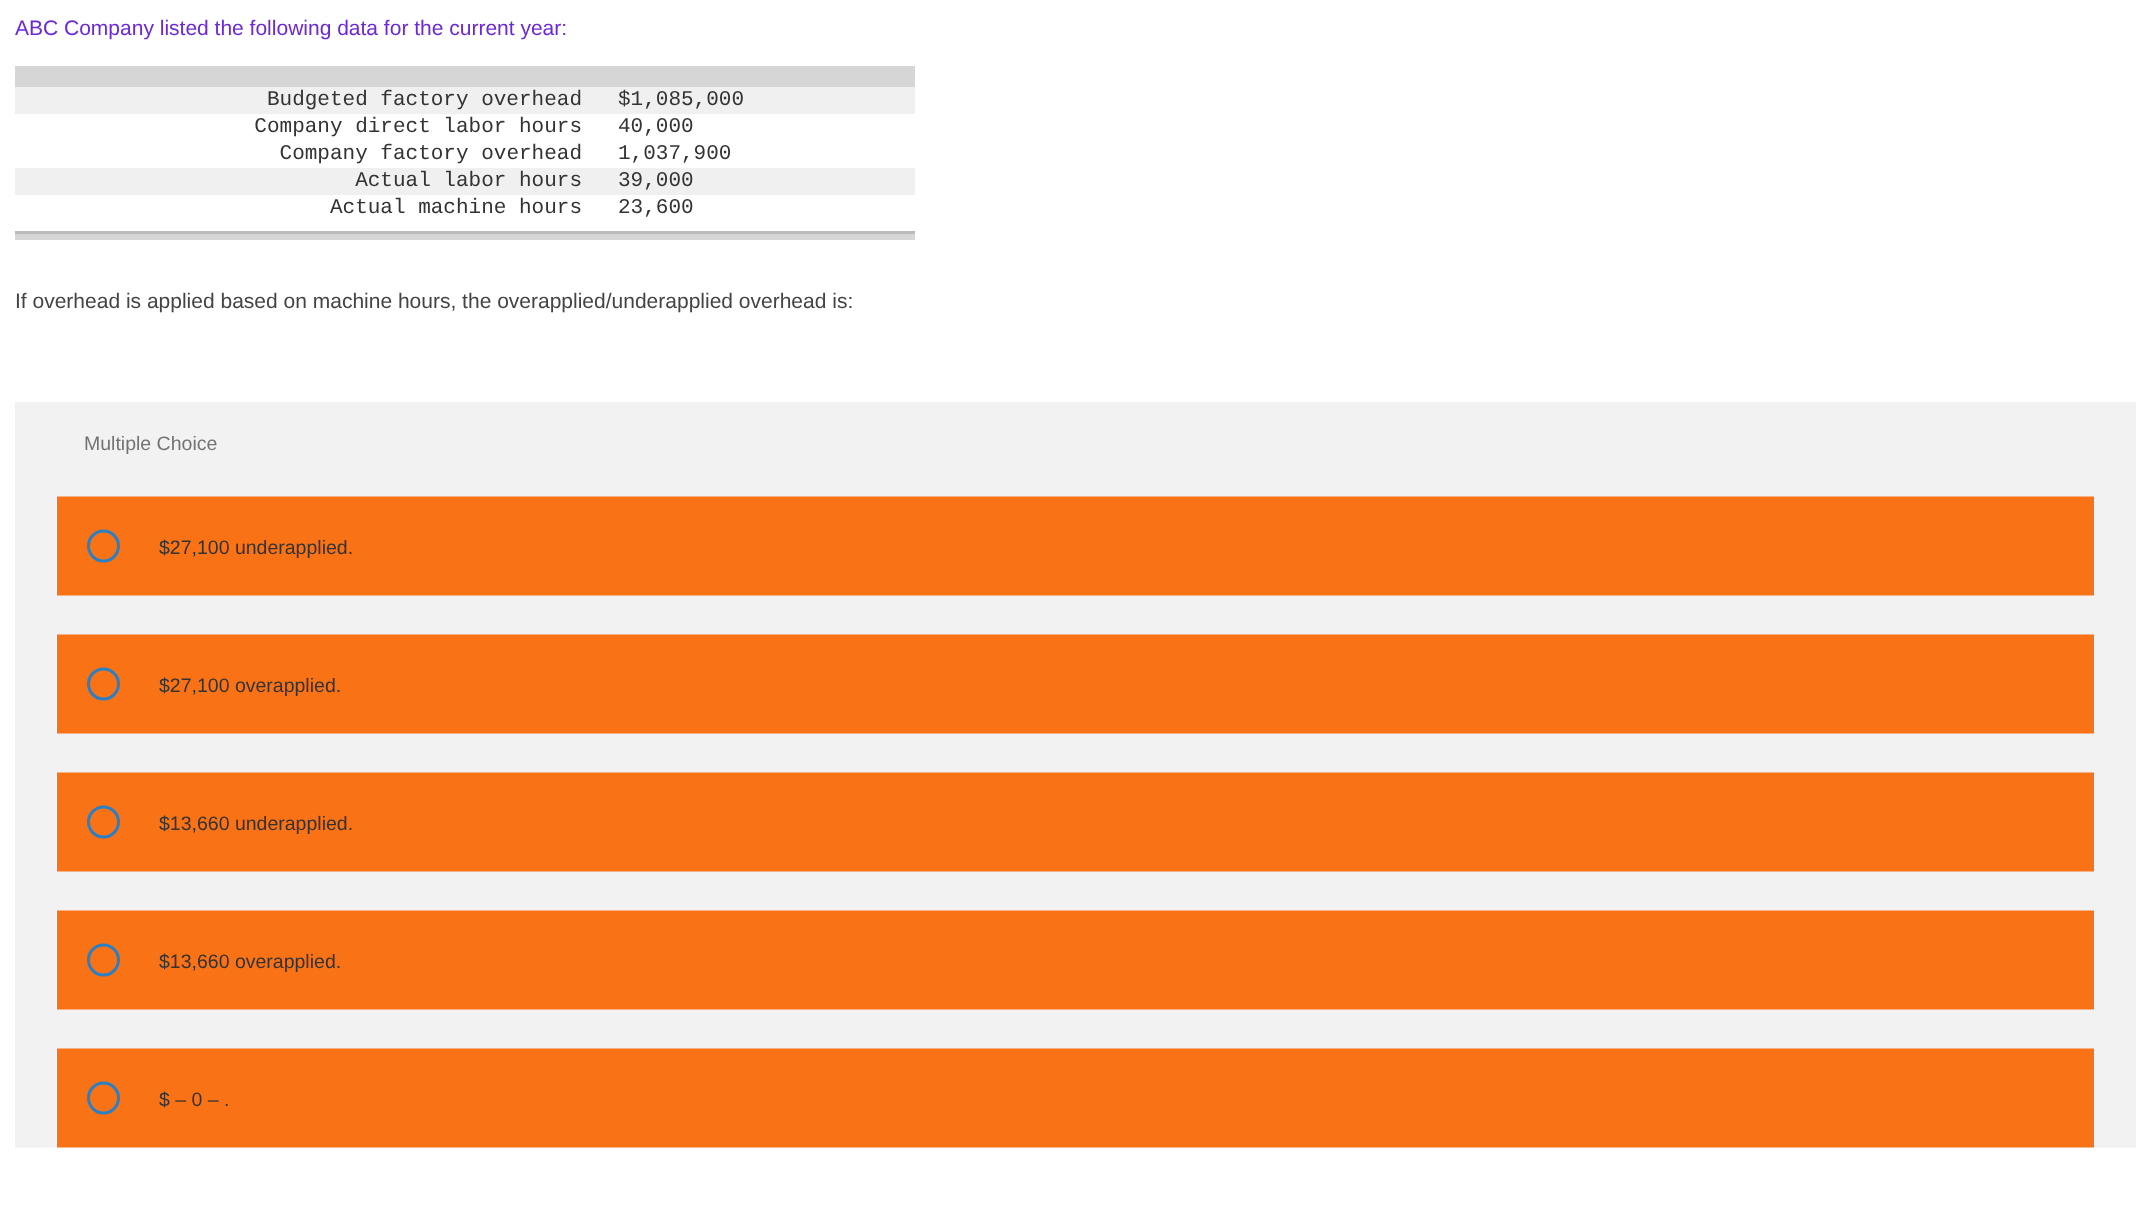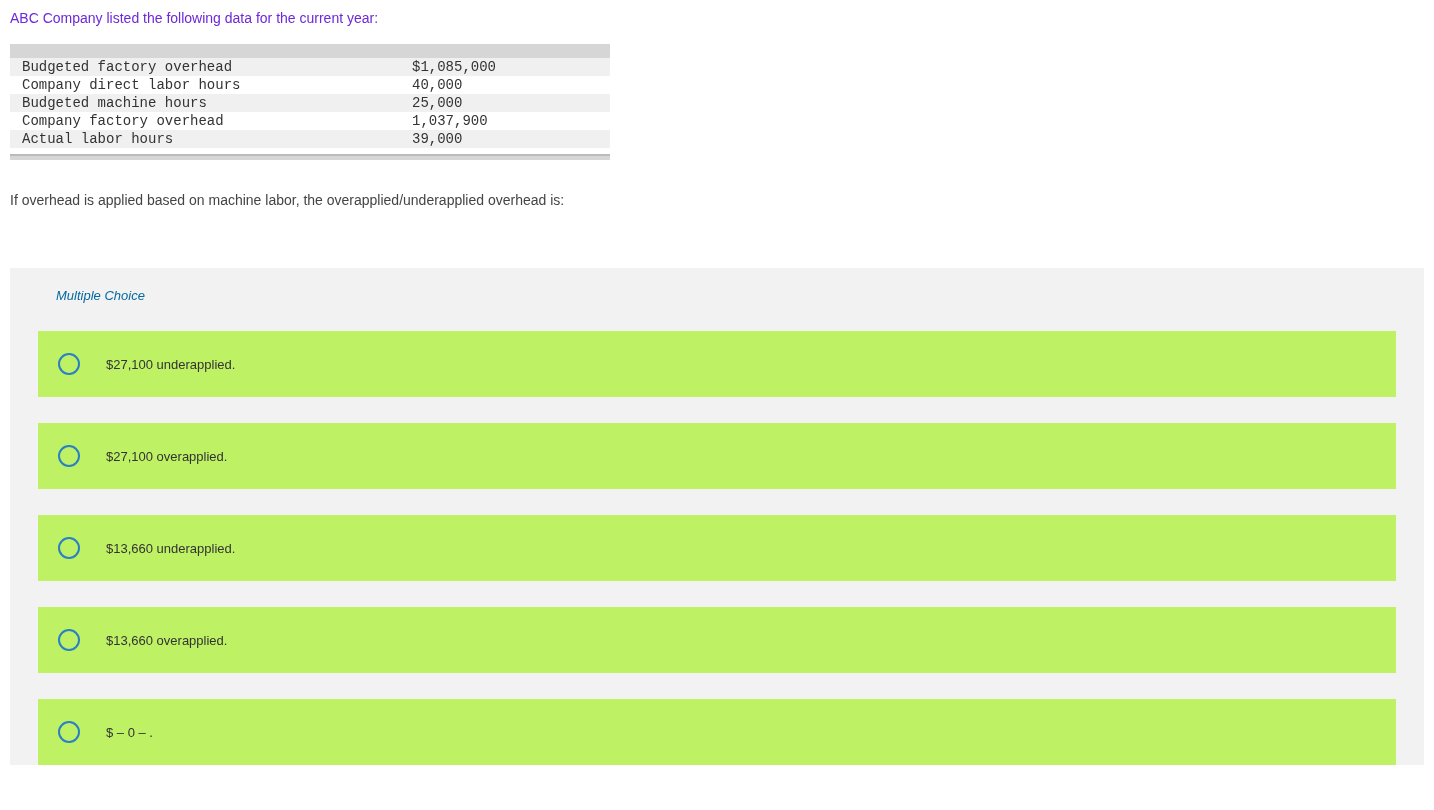--- a/index.html
+++ b/index.html
@@ -34,21 +34,21 @@
       font-size: 14px;
       color: #333;
     }
     .data-table tr.odd td {
       background: #f0f0f0;
     }
     .data-table tr.even td {
       background: #fff;
     }
     .data-table td.label {
-      text-align: left;
+      text-align: right;
       width: 65%;
     }
     .data-table td.value {
       width: 35%;
       padding-right: 20px;
     }
     .table-footer-bar {
       width: 600px;
       height: 6px;
       background: #d6d6d6;
@@ -59,29 +59,28 @@
       font-size: 14px;
       color: #444;
       margin-bottom: 60px;
     }
     .mc-container {
       background: #f2f2f2;
       padding: 20px 0 0 0;
     }
     .mc-title {
       font-size: 13px;
-      color: #0369a1;
+      color: #737373;
       padding: 0 0 28px 46px;
-      font-style: italic;
     }
     .choice-list {
       padding: 0 28px;
     }
     .choice-item {
-      background: #bef264;
+      background: #f97316;
       padding: 22px 20px;
       margin-bottom: 26px;
       display: flex;
       align-items: center;
     }
     .choice-item:last-child {
       margin-bottom: 0;
     }
     .radio-circle {
       width: 22px;
@@ -109,37 +108,37 @@
         <td></td>
       </tr>
   <tr class="odd">
     <td class="label">Budgeted factory overhead</td>
     <td class="value">$1,085,000</td>
   </tr>
   <tr class="even">
     <td class="label">Company direct labor hours</td>
     <td class="value">40,000</td>
   </tr>
-  <tr class="odd">
-    <td class="label">Budgeted machine hours</td>
-    <td class="value">25,000</td>
-  </tr>
   <tr class="even">
     <td class="label">Company factory overhead</td>
     <td class="value">1,037,900</td>
   </tr>
   <tr class="odd">
     <td class="label">Actual labor hours</td>
     <td class="value">39,000</td>
   </tr>
+  <tr class="even">
+    <td class="label">Actual machine hours</td>
+    <td class="value">23,600</td>
+  </tr>
 </tbody>
   </table>
 <div class="table-footer-bar"></div>
 
-<div class="question-text">If overhead is applied based on machine labor, the overapplied/underapplied overhead is:</div>
+<div class="question-text">If overhead is applied based on machine hours, the overapplied/underapplied overhead is:</div>
 
 <div class="mc-container">
   <div class="mc-title">Multiple Choice</div>
   <div class="choice-list">
     <div class="choice-item">
       <div class="radio-circle"></div>
       <div class="choice-label">$27,100 underapplied.</div>
     </div>
     <div class="choice-item">
       <div class="radio-circle"></div>

